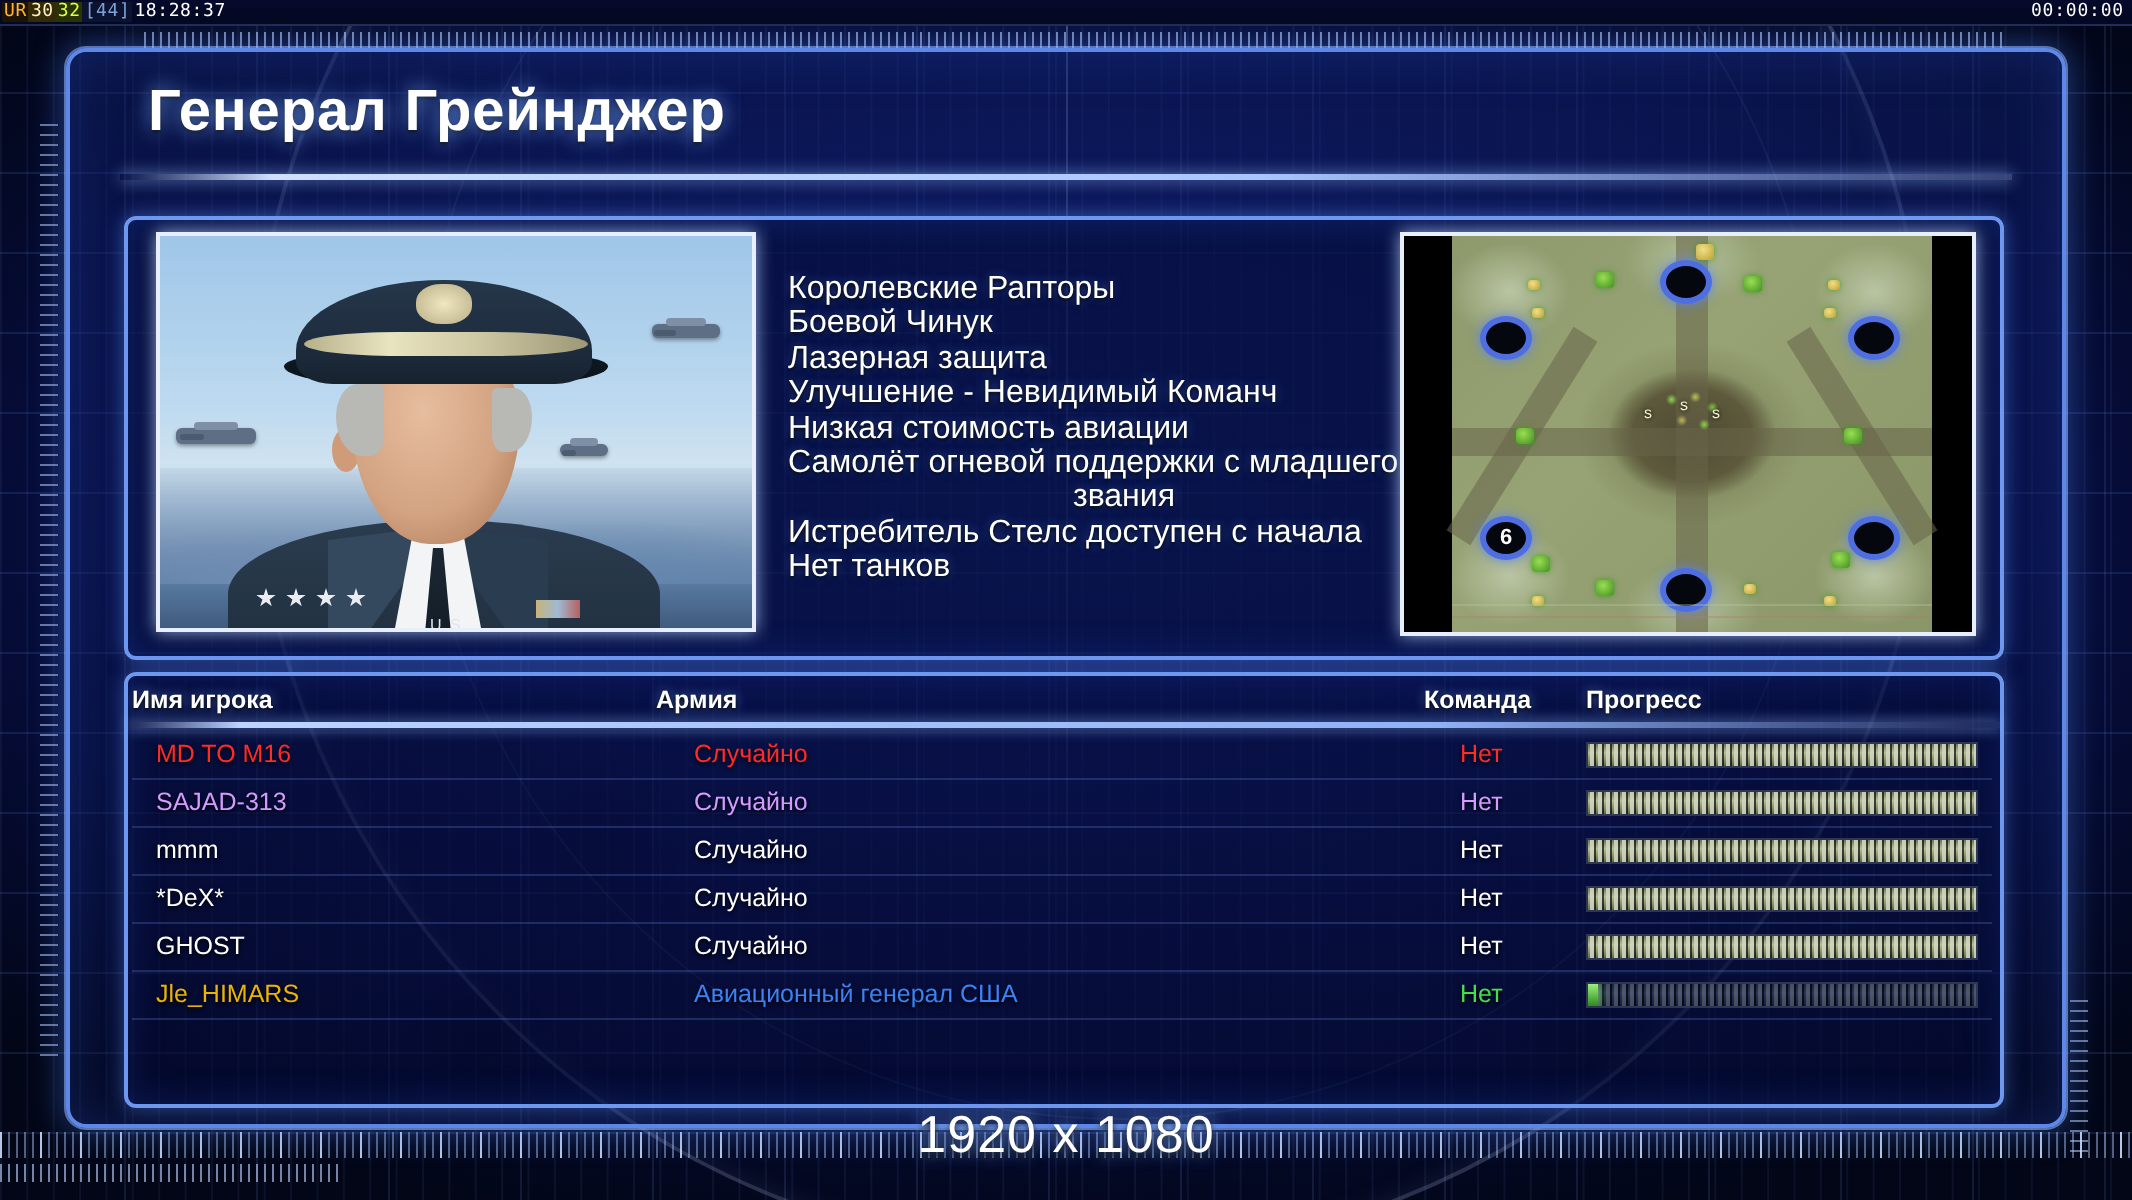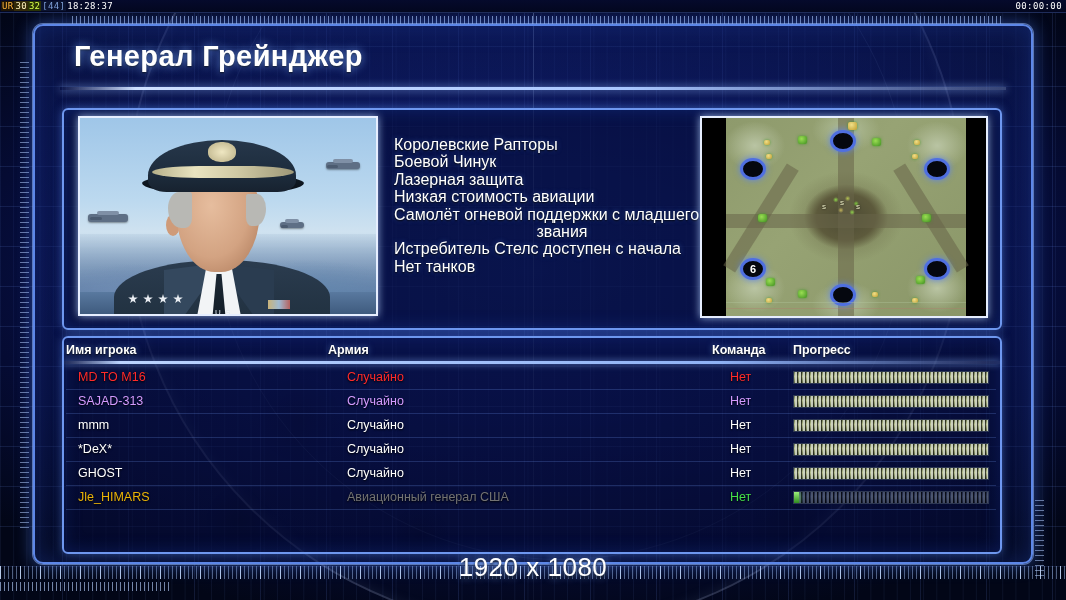--- a/index.html
+++ b/index.html
@@ -394,20 +394,21 @@
         </div>
       <div class="uslabel">U.S.</div>
       <div class="ribbon"></div>
       <div class="ribbon2"></div>
     </div>
 
     <div class="ability-list">
       <div>Королевские Рапторы</div>
       <div>Боевой Чинук</div>
       <div>Лазерная защита</div>
+      <div>Улучшение - Невидимый Команч</div>
       <div>Низкая стоимость авиации</div>
       <div>Самолёт огневой поддержки с младшего</div>
       <div class="ab-indent">звания</div>
       <div>Истребитель Стелс доступен с начала</div>
       <div>Нет танков</div>
     </div>
 
     <div class="minimap-frame">
       <div class="mm-inner">
         <div class="mm-road" style="left:0;top:96px;width:240px;height:14px;"></div>
@@ -496,21 +497,21 @@
           <div class="cell c-name" style="color: rgb(255, 255, 255);">GHOST</div>
           <div class="cell c-army" style="color: rgb(255, 255, 255);">Случайно</div>
           <div class="cell c-team" style="color: rgb(255, 255, 255);">Нет</div>
           <div class="bar-wrap">
             <div class="bar-fill" style="width: 100%;"></div>
           </div>
           <div class="sep"></div>
         </div>
         <div class="row">
           <div class="cell c-name" style="color: #eab308;">Jle_HIMARS</div>
-          <div class="cell c-army" style="color: #737373;">Авиационный генерал США</div>
+          <div class="cell c-army" style="color: #3b82f6;">Авиационный генерал США</div>
           <div class="cell c-team" style="color: rgb(68, 224, 74);">Нет</div>
           <div class="bar-wrap">
             <div class="bar-fill dim" style="width: 100%;"></div>
             <div class="bar-lead"></div>
           </div>
           <div class="sep"></div>
         </div>
       </div>
   </div>
 

